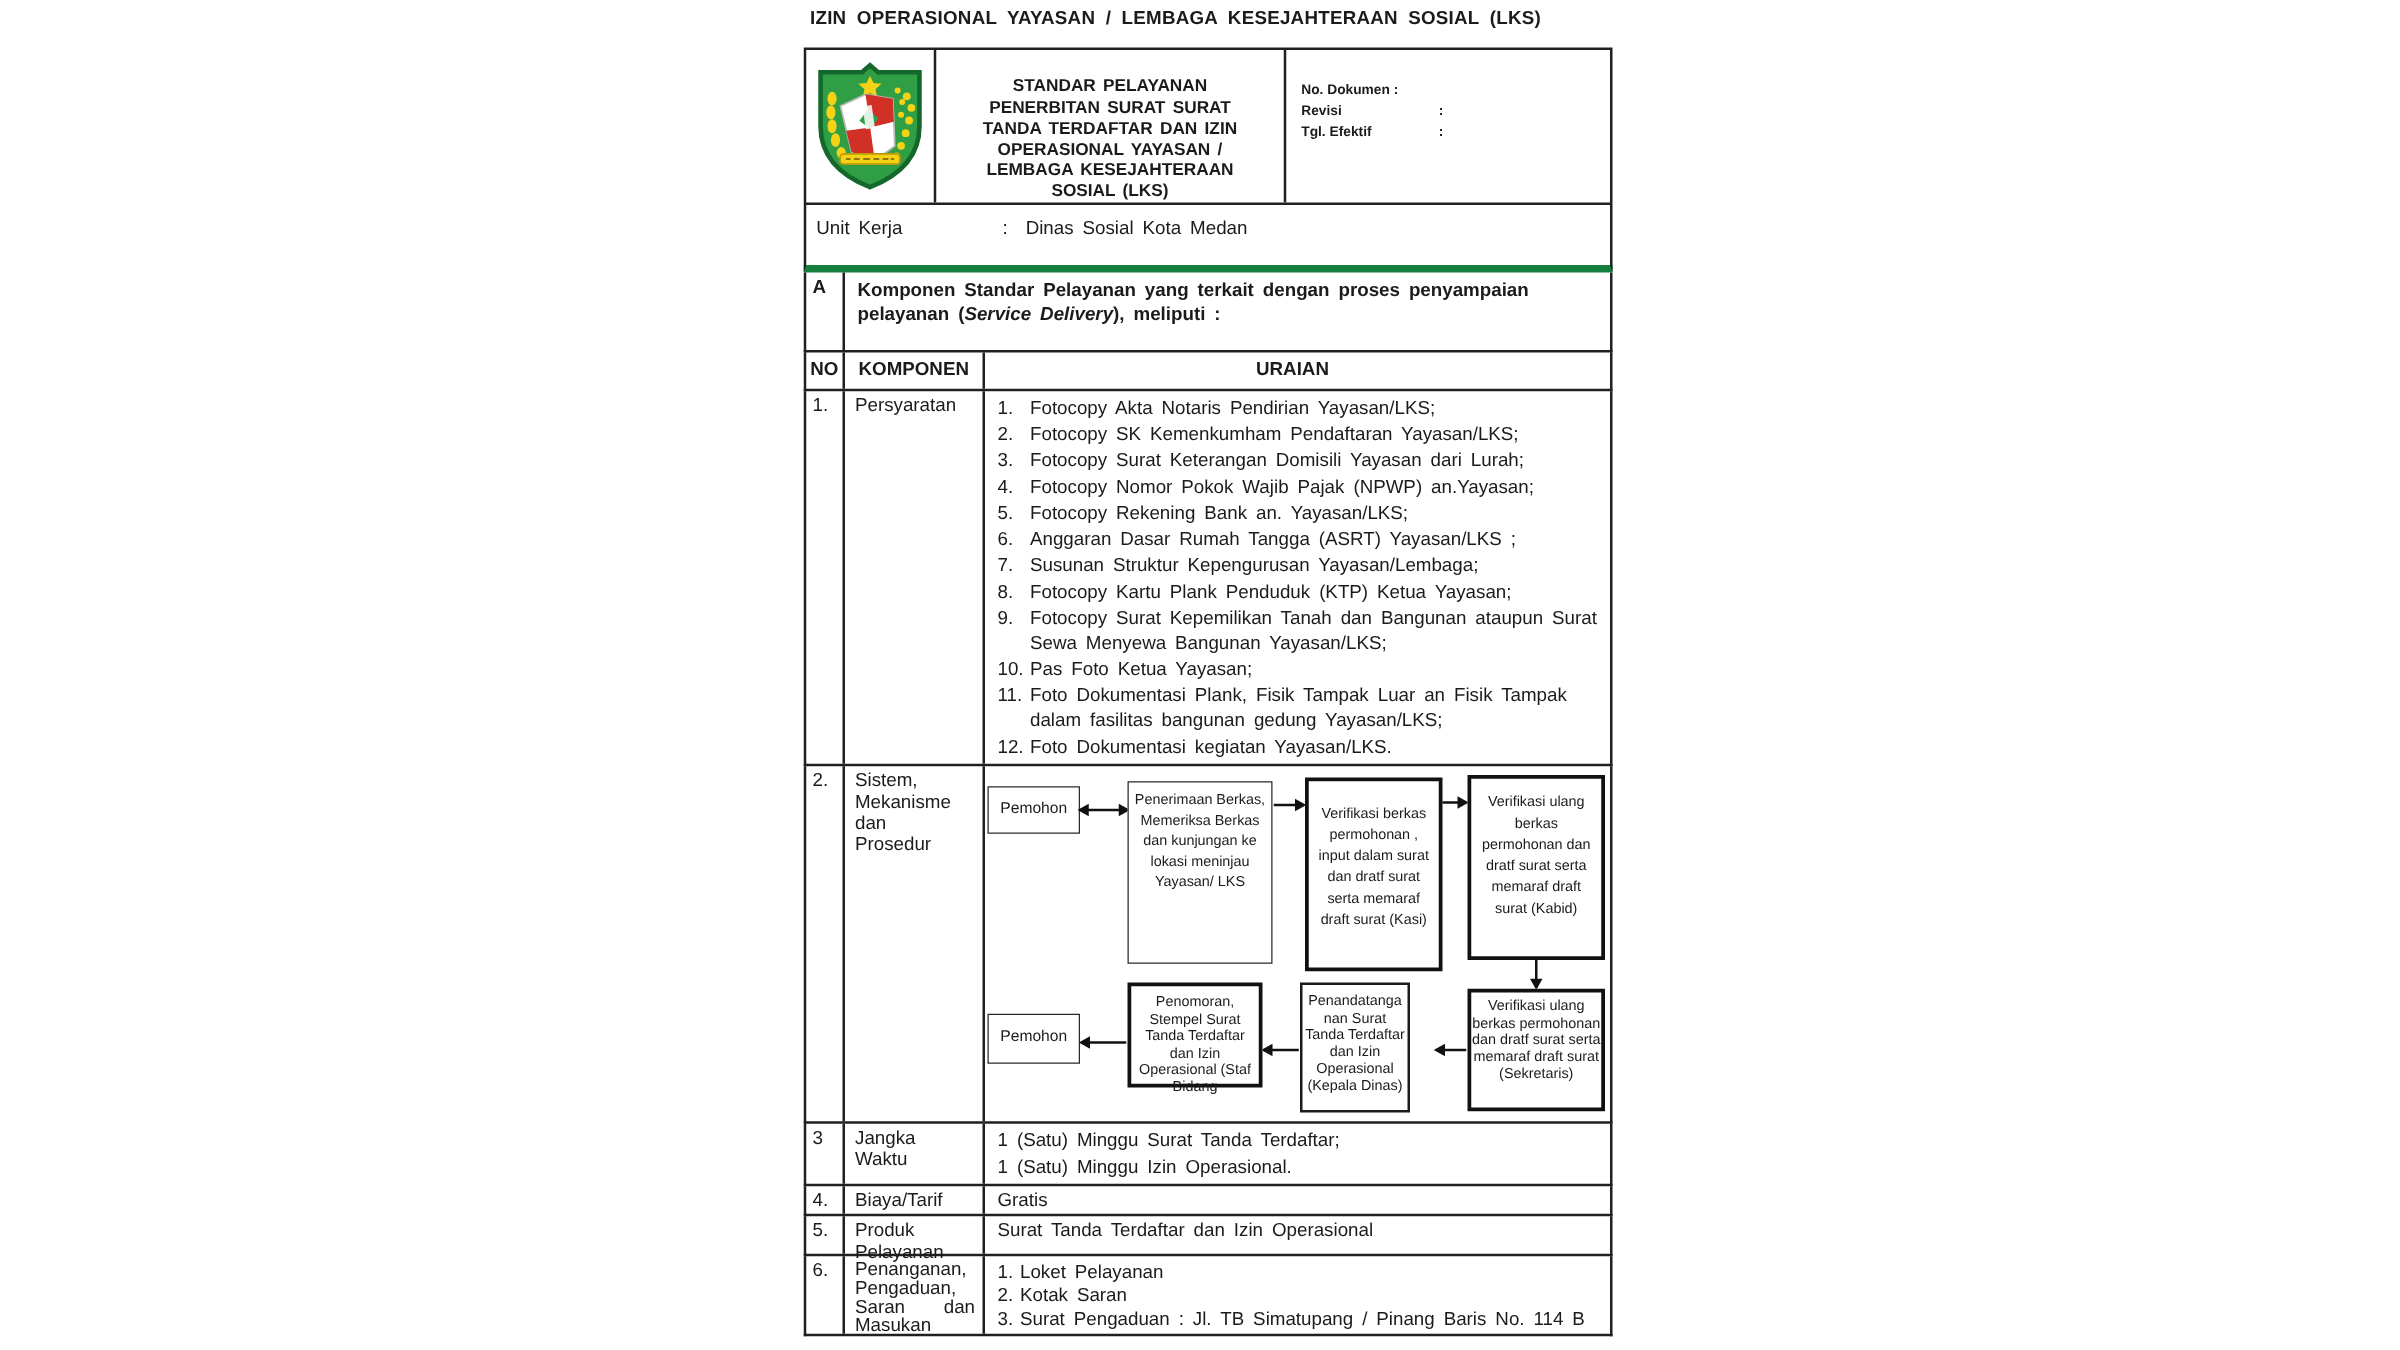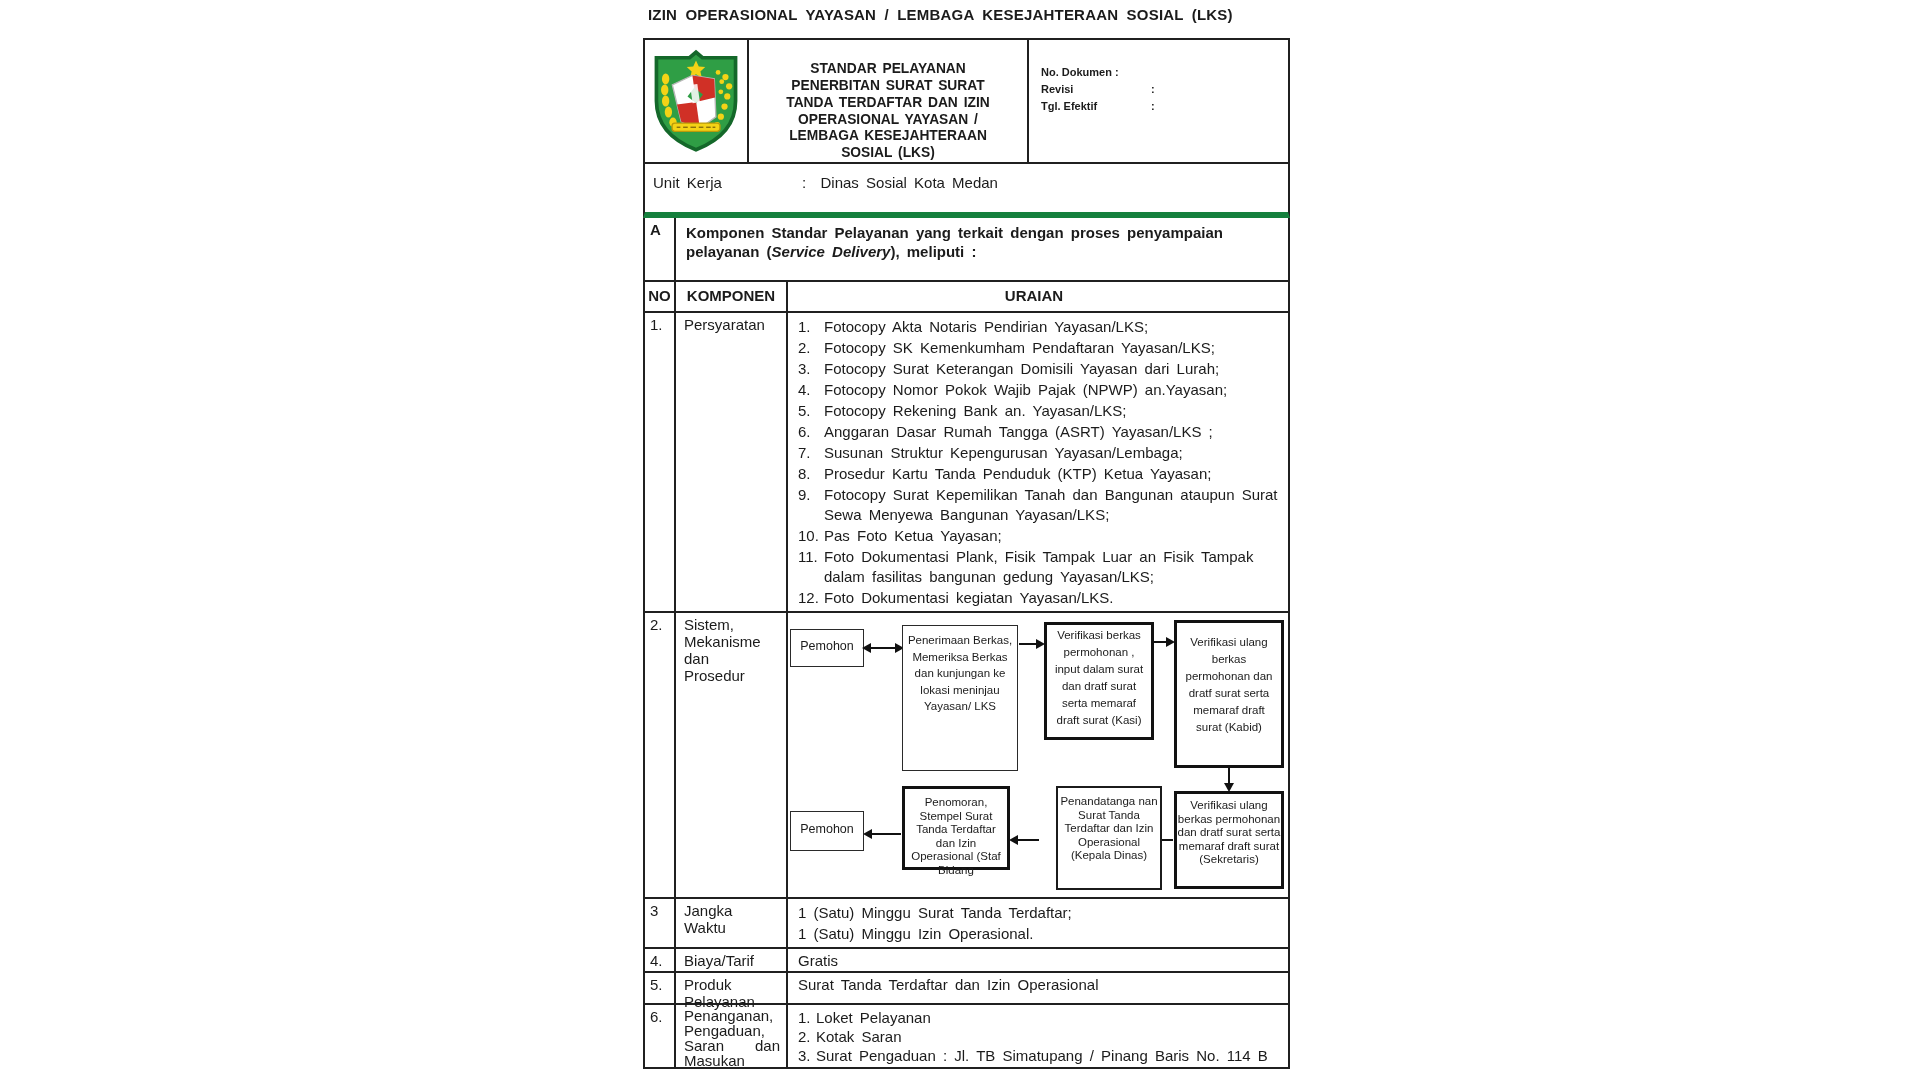--- a/index.html
+++ b/index.html
@@ -53,24 +53,24 @@
 
   
   .row-2 { height:286px; }
   .flow { position:absolute; inset:0; }
   .fbox { position:absolute; background:#fff; text-align:center; font-size:11.5px; }
   .thin   { border:1.5px solid #2a2a2a; }
   .mid    { border:2px solid #1b1b1b; }
   .thick  { border:3px solid #111111; }
   .b-pemohon1 { left:2px;   top:16px;  width:74px;  height:38px; font-size:12.5px; padding-top:9px; }
   .b-penerimaan { left:114px; top:12px; width:116px; height:146px; line-height:16.5px; padding-top:6px; }
-  .b-kasi  { left:256px; top:9px;   width:110px; height:118px; line-height:17px;   padding:2px 4px 0 4px; }
+  .b-kasi  { left:256px; top:9px;   width:110px; height:155px; line-height:17px;   padding:18px 4px 0 4px; }
   .b-kabid { left:386px; top:7px;   width:110px; height:148px; line-height:17px;   padding:11px 3px 0 3px; }
   .b-sekretaris { left:386px; top:178px; width:110px; height:98px;  line-height:13.5px; padding-top:5px; }
-  .b-kepala     { left:268px; top:173px; width:106px; height:104px; line-height:13.5px; padding-top:7px; }
+  .b-kepala     { left:252px; top:173px; width:88px; height:104px; line-height:13.5px; padding-top:7px; }
   .b-staf       { left:114px; top:173px; width:108px; height:84px; line-height:13.5px; padding-top:7px; }
   .b-pemohon2   { left:2px;   top:198px; width:74px;  height:40px; font-size:12.5px; padding-top:10px; }
 
   .harrow { position:absolute; height:2px; background:#111; }
   .harrow.head-r::after { content:""; position:absolute; right:-2px; top:-4px;
         border-left:9px solid #111; border-top:5px solid transparent; border-bottom:5px solid transparent; }
   .harrow.head-l::before { content:""; position:absolute; left:-2px; top:-4px;
         border-right:9px solid #111; border-top:5px solid transparent; border-bottom:5px solid transparent; }
   .varrow { position:absolute; width:2px; background:#111; }
   .varrow.head-d::after { content:""; position:absolute; bottom:-2px; left:-4px;
@@ -191,21 +191,21 @@
         <div class="req-item">
             <span class="num">6.</span>
             <span class="txt">Anggaran Dasar Rumah Tangga (ASRT) Yayasan/LKS ;</span>
           </div>
         <div class="req-item">
             <span class="num">7.</span>
             <span class="txt">Susunan Struktur Kepengurusan Yayasan/Lembaga;</span>
           </div>
         <div class="req-item">
             <span class="num">8.</span>
-            <span class="txt">Prosedur Kartu Tanda Penduduk (KTP) Ketua Yayasan;</span>
+            <span class="txt">Fotocopy Kartu Plank Penduduk (KTP) Ketua Yayasan;</span>
           </div>
         <div class="req-item">
             <span class="num">9.</span>
             <span class="txt">Fotocopy Surat Kepemilikan Tanah dan Bangunan ataupun Surat Sewa Menyewa Bangunan Yayasan/LKS;</span>
           </div>
         <div class="req-item">
             <span class="num">10.</span>
             <span class="txt">Pas Foto Ketua Yayasan;</span>
           </div>
         <div class="req-item">

